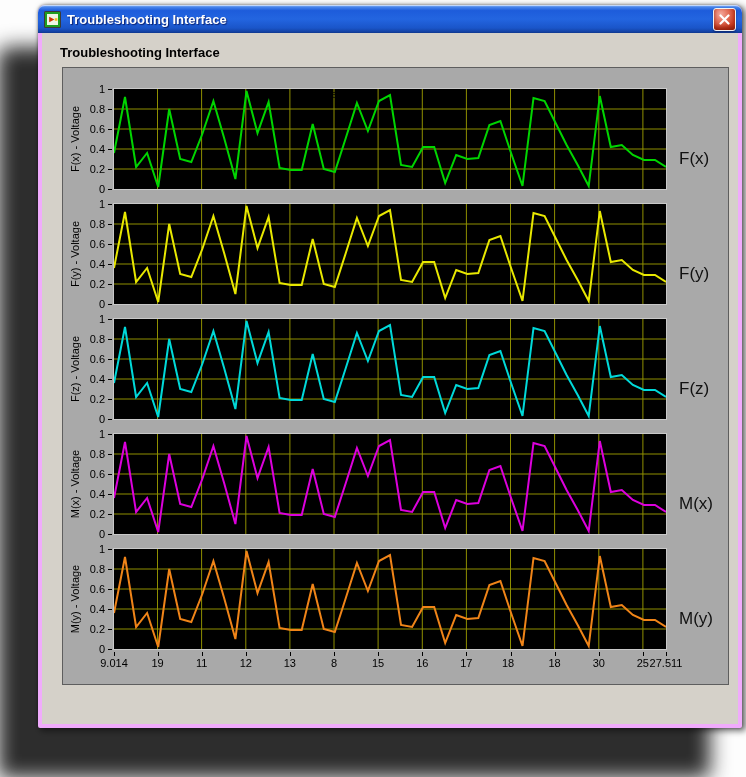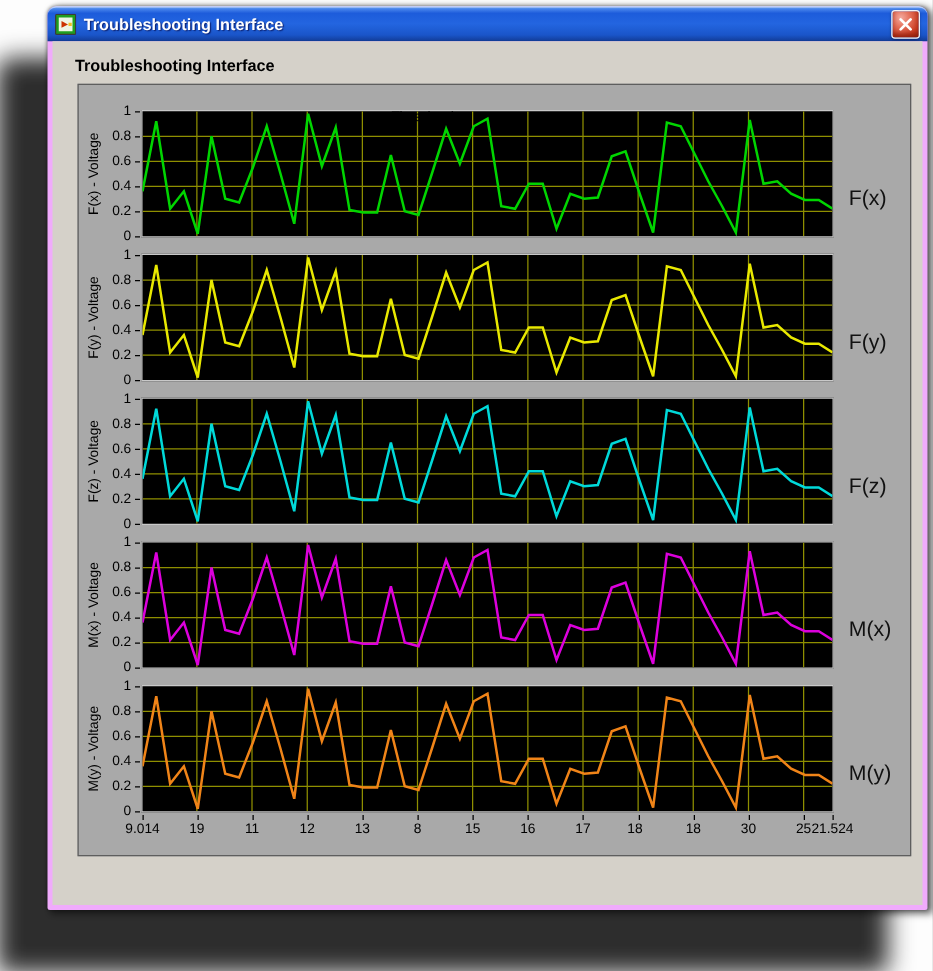--- a/index.html
+++ b/index.html
@@ -315,19 +315,19 @@
           <div class="xtick-label" style="left: 352.38px;">17</div>
           <div class="xtick-dash" style="left: 396.505px;"></div>
           <div class="xtick-label" style="left: 394px;">18</div>
           <div class="xtick-dash" style="left: 440.629px;"></div>
           <div class="xtick-label" style="left: 440.629px;">18</div>
           <div class="xtick-dash" style="left: 484.754px;"></div>
           <div class="xtick-label" style="left: 484.754px;">30</div>
           <div class="xtick-dash" style="left: 528.879px;"></div>
           <div class="xtick-label" style="left: 528.879px;">25</div>
           <div class="xtick-dash" style="left: 552px;"></div>
-          <div class="xtick-label" style="left: 552px;">21.524</div>
+          <div class="xtick-label" style="left: 552px;">27.511</div>
         </div>
       <div class="xaxis-title">Time (sec)</div>
     </div>
 
   </div>
 </div>
 
 </body></html>

